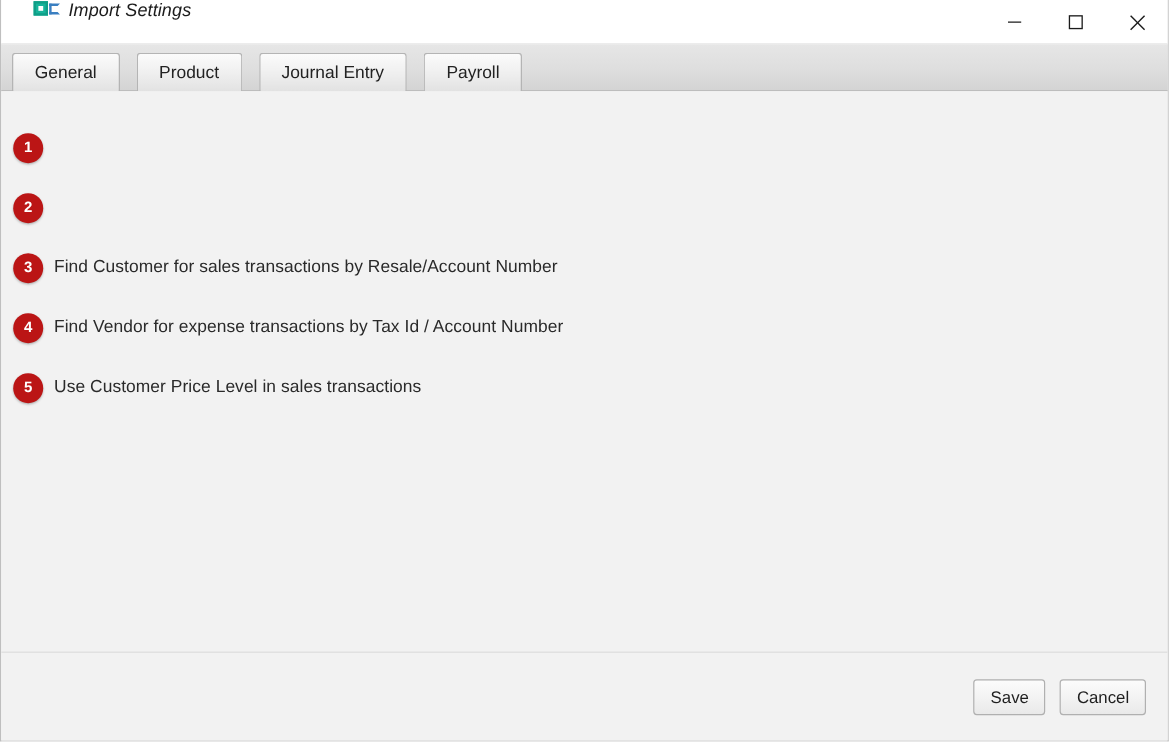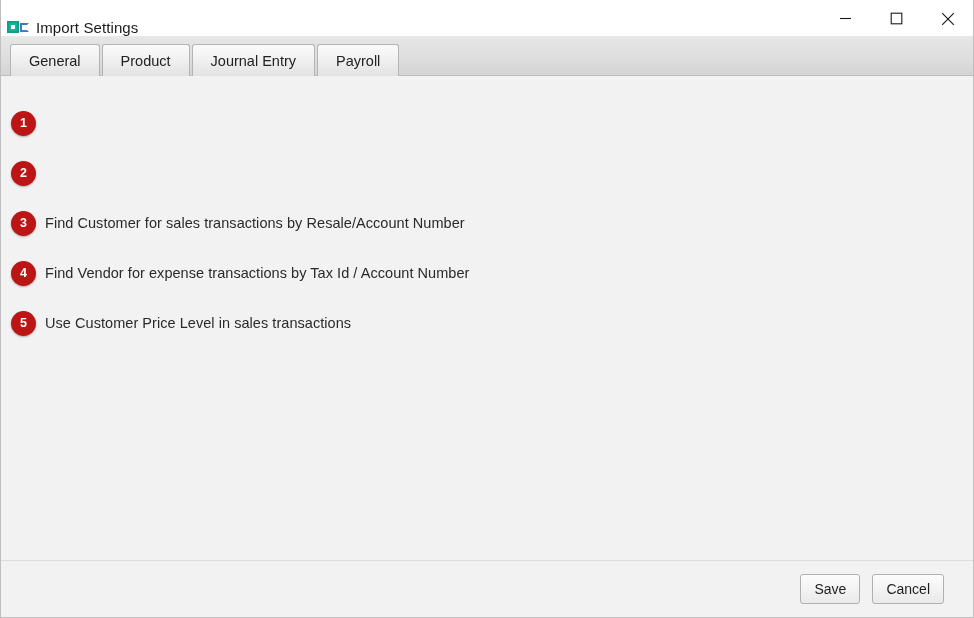--- a/index.html
+++ b/index.html
@@ -23,23 +23,24 @@
     flex-direction: column;
   }
 
   
   .titlebar {
     position: relative;
     height: 37px;
     min-height: 37px;
     background: #ffffff;
     display: flex;
-    align-items: flex-end;
-    padding-left: 6px;
+    align-items: flex-start;
+    padding-left: 27px;
     border-bottom: 1px solid #e8e8e8;
+    font-style: italic;
   }
 
   .app-icon {
     width: 22px;
     height: 16px;
     position: relative;
     flex: 0 0 auto;
     margin-right: 7px;
   }
   .app-icon .sq-green {
@@ -94,20 +95,21 @@
   
   .tabstrip {
     position: relative;
     height: 39px;
     min-height: 39px;
     background: linear-gradient(to bottom, #e6e6e6 0%, #dedede 55%, #d4d4d4 100%);
     display: flex;
     align-items: flex-end;
     padding-left: 9px;
     border-bottom: 1px solid #bdbdbd;
+    gap: 12px;
   }
 
   .tab {
     position: relative;
     height: 32px;
     margin-right: 2px;
     padding: 0 18px;
     display: flex;
     align-items: center;
     justify-content: center;
@@ -175,25 +177,25 @@
     white-space: nowrap;
     letter-spacing: 0.05px;
   }
 
   
   .footer {
     position: absolute;
     left: 0;
     right: 0;
     bottom: 0;
-    height: 57px;
+    height: 74px;
     display: flex;
     align-items: center;
     justify-content: flex-end;
-    padding-right: 29px;
+    padding-right: 18px;
     border-top: 1px solid #dcdcdc;
     background: #f2f2f2;
   }
 
   .btn {
     min-width: 56px;
     height: 30px;
     padding: 0 13px;
     margin-left: 12px;
     font-size: 14px;

